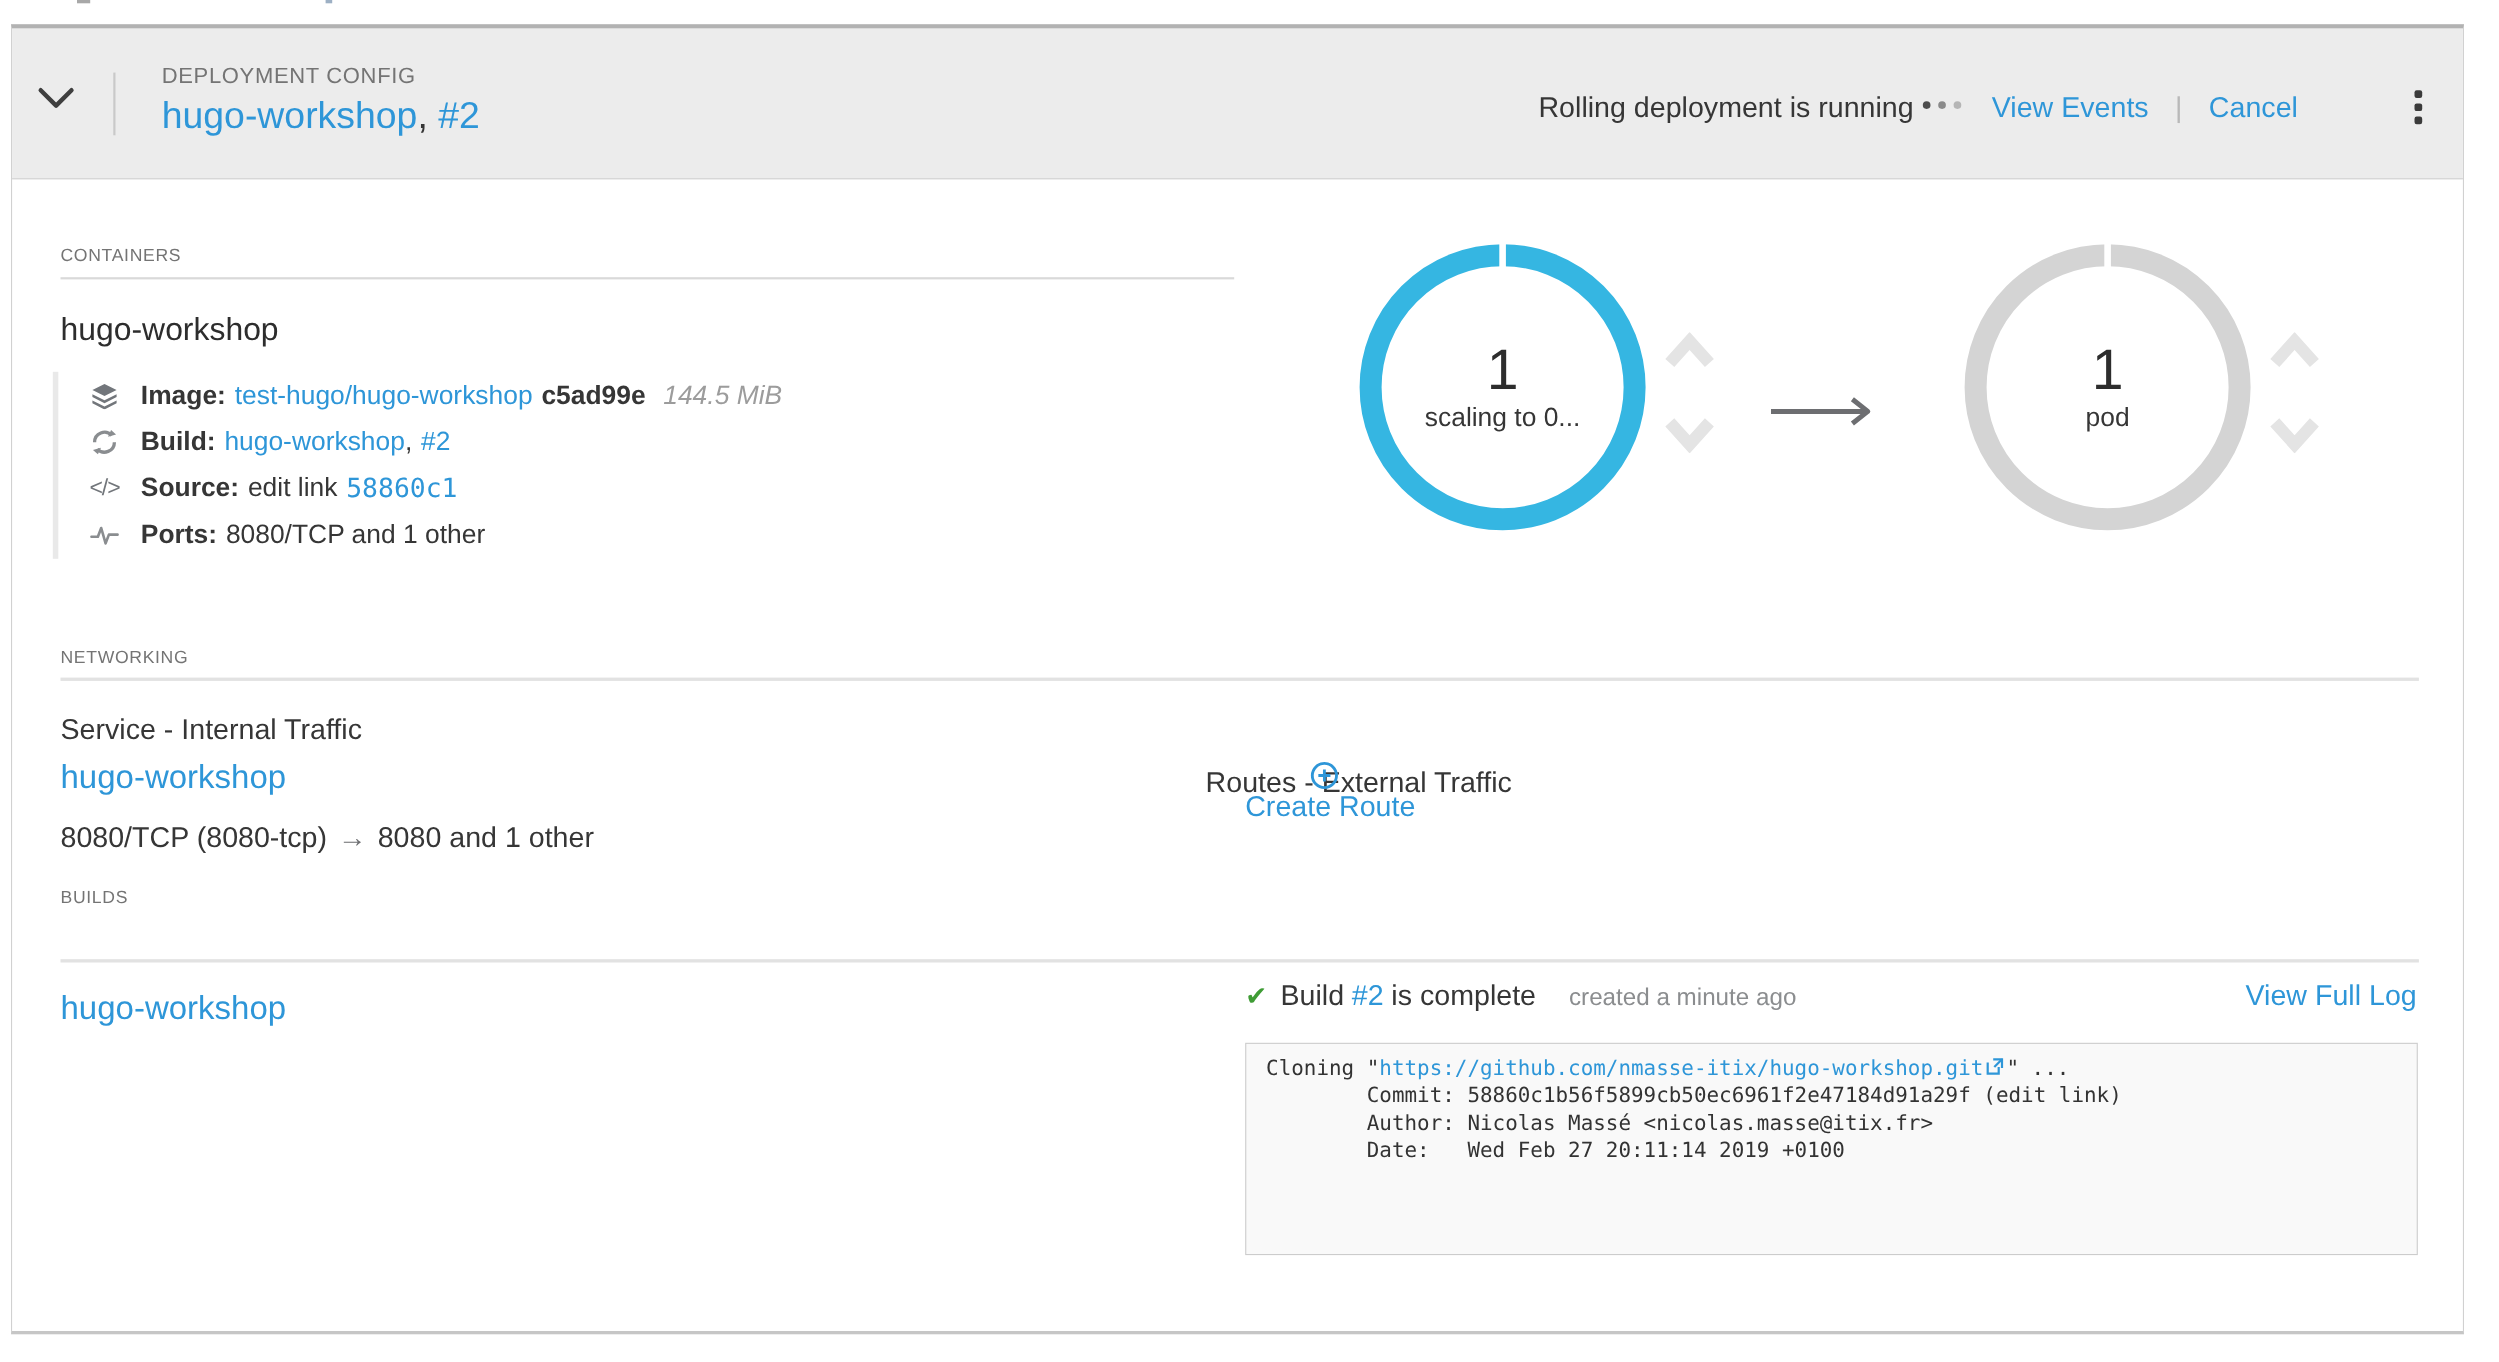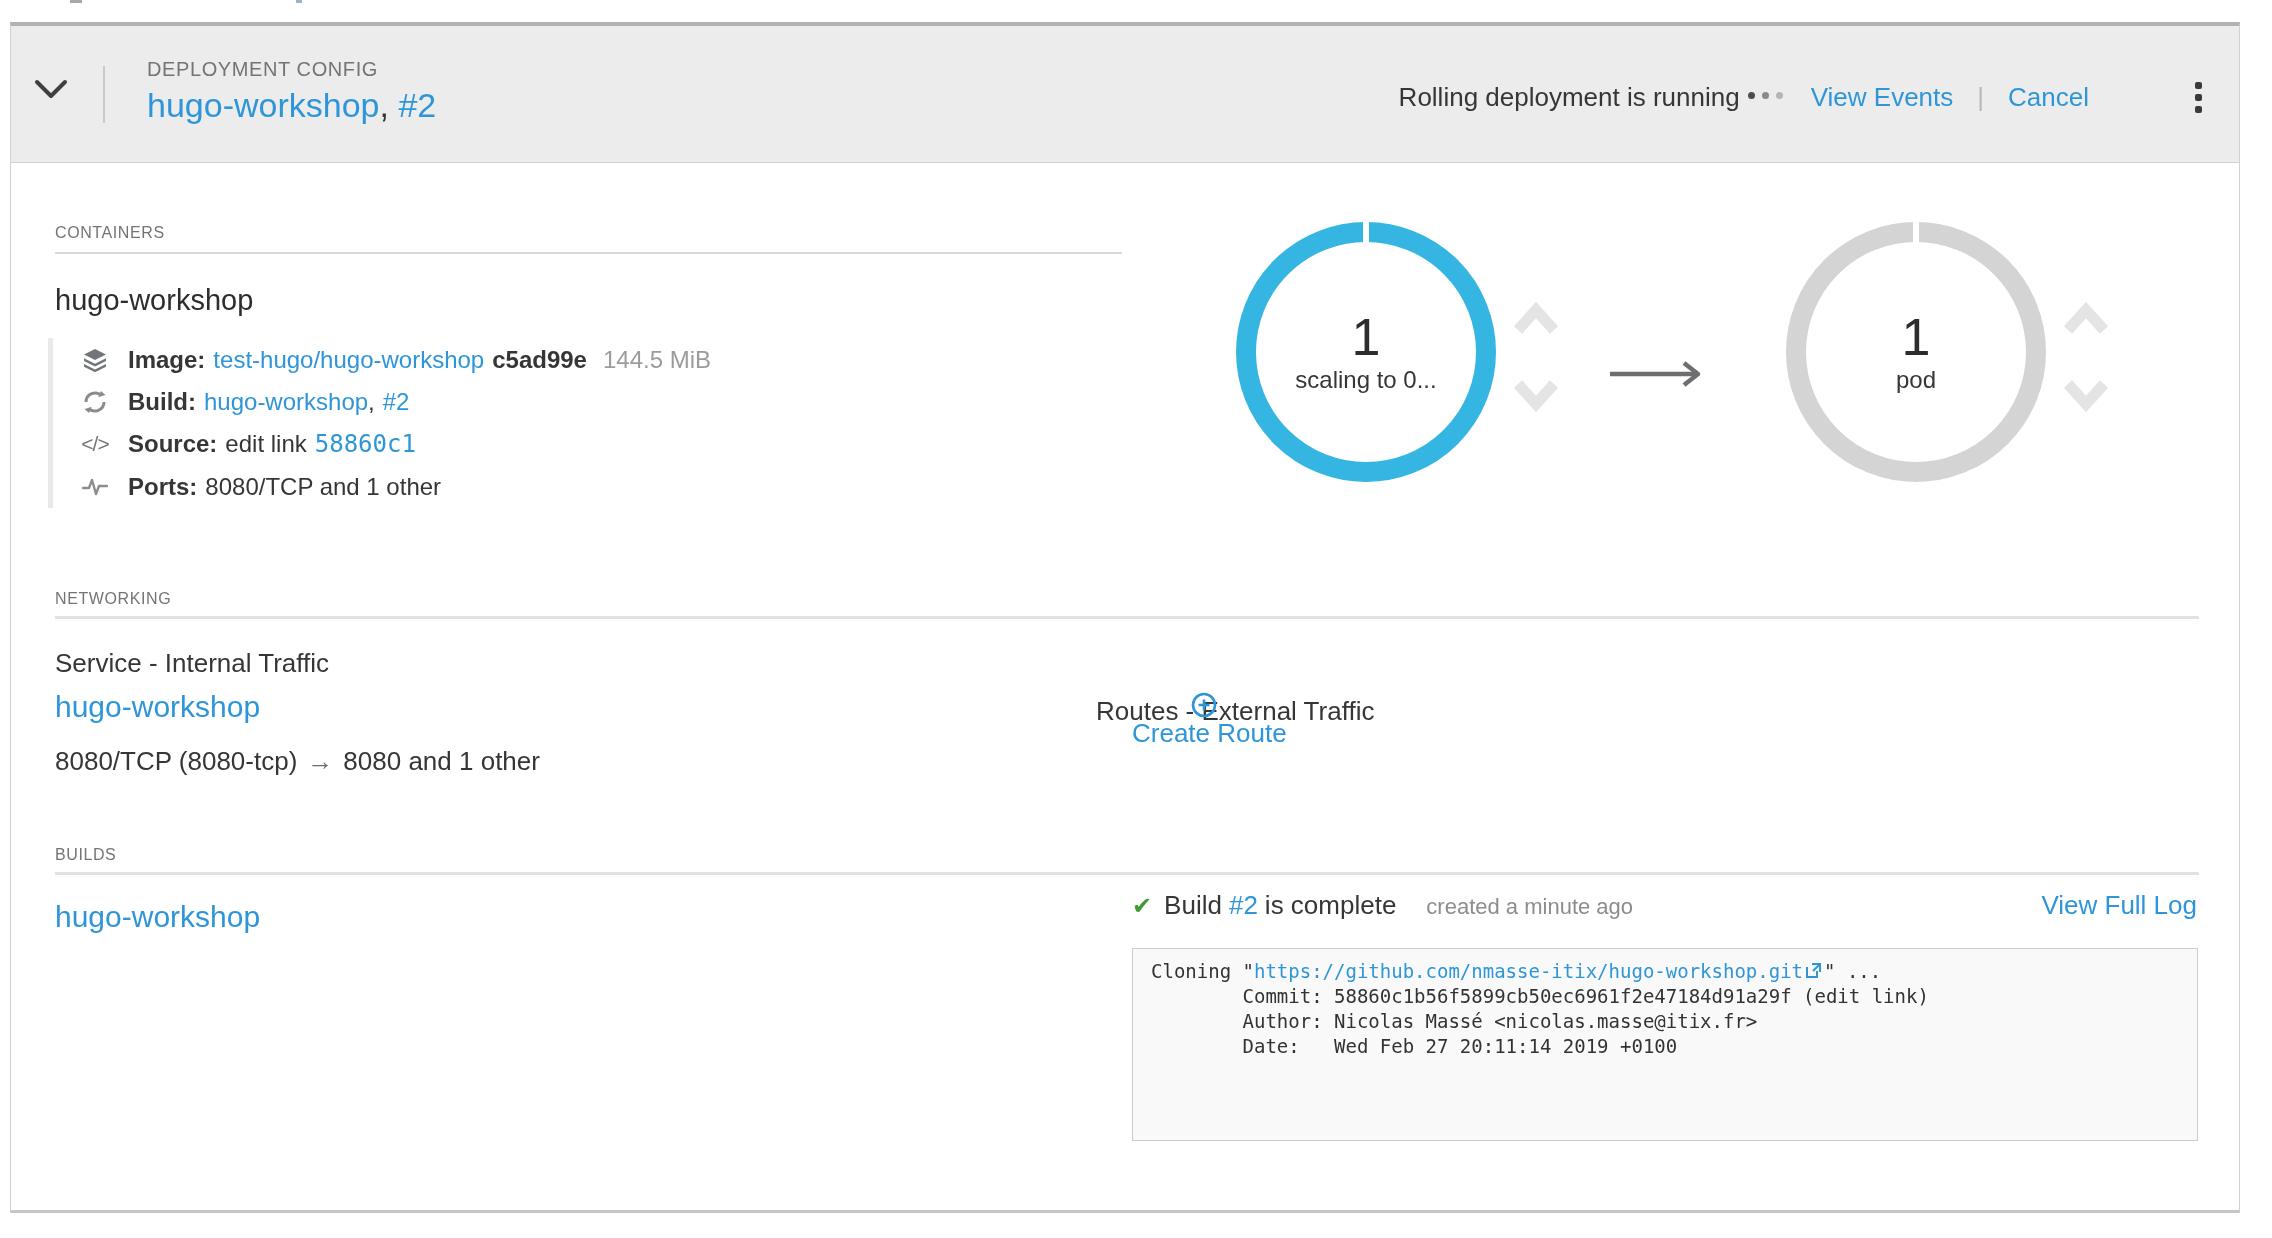--- a/index.html
+++ b/index.html
@@ -44,21 +44,21 @@
   .rule{height:3px;background:#e2e2e2;}
 
   
   .container-name{left:55px;top:284px;font-size:29px;color:#2d2d2d;}
   .detail-bar{left:48px;top:338px;width:5px;height:170px;background:#e9e9e9;}
   .c-row{left:80px;height:32px;display:flex;align-items:center;font-size:24px;}
   .c-row .ico{width:30px;display:flex;justify-content:center;margin-right:18px;color:#72767b;}
   .c-row b{font-weight:700;margin-right:8px;}
   .mono{font-family:"DejaVu Sans Mono","Liberation Mono",monospace;}
   .gap-l{margin-left:8px;}
-  .muted{color:var(--muted);}
+  .muted{color:var(--muted);font-style:italic;}
   .code-glyph{font-size:21px;color:#8a8d90;letter-spacing:-1px;}
 
   
   .donut{width:260px;height:260px;border-radius:50%;display:flex;flex-direction:column;
          align-items:center;justify-content:center;background:#fff;}
   .donut.blue{border:20px solid var(--donut-blue);}
   .donut.gray{border:20px solid var(--donut-gray);}
   .notch{width:6px;height:24px;background:#fff;}
   .donut .num{font-size:52px;font-weight:300;color:#2d2d2d;line-height:1.05;}
   .donut .lbl{font-size:24px;color:var(--txt);margin-top:2px;}
@@ -231,21 +231,21 @@
   <div class="abs nw-title" style="left:1096px;top:648px;margin-top:48px;" data-interactable="false">Routes - External Traffic</div>
   <a class="abs create-route" style="left:1132px;top:692px;flex-direction:column;" data-interactable="true">
     <svg data-interactable="false" width="26" height="26" viewBox="0 0 26 26">
       <circle cx="13" cy="13" r="11" fill="none" stroke="#2e96d8" stroke-width="2.6"></circle>
       <line x1="13" y1="7.5" x2="13" y2="18.5" stroke="#2e96d8" stroke-width="2.6"></line>
       <line x1="7.5" y1="13" x2="18.5" y2="13" stroke="#2e96d8" stroke-width="2.6"></line>
     </svg>
     <span data-interactable="false">Create Route</span>
   </a>
 
-  <div class="abs sec-label" style="left:55px;top:846px;" data-interactable="false">BUILDS</div>
+  <div class="abs sec-label" style="left:55px;top:808px;" data-interactable="false">BUILDS</div>
   <div class="abs rule" style="left:55px;top:872px;width:2144px;" data-interactable="false"></div>
 
   <a class="abs nw-link" style="left:55px;top:900px;" data-interactable="true">hugo-workshop</a>
 
   <div class="abs build-status" data-interactable="false">
     <span class="check" data-interactable="false">✔</span>
     <span data-interactable="false">Build</span>
     <a class="bs-gap" data-interactable="true">#2</a>
     <span class="bs-gap" data-interactable="false">is complete</span>
     <span class="created" data-interactable="false">created a minute ago</span>

